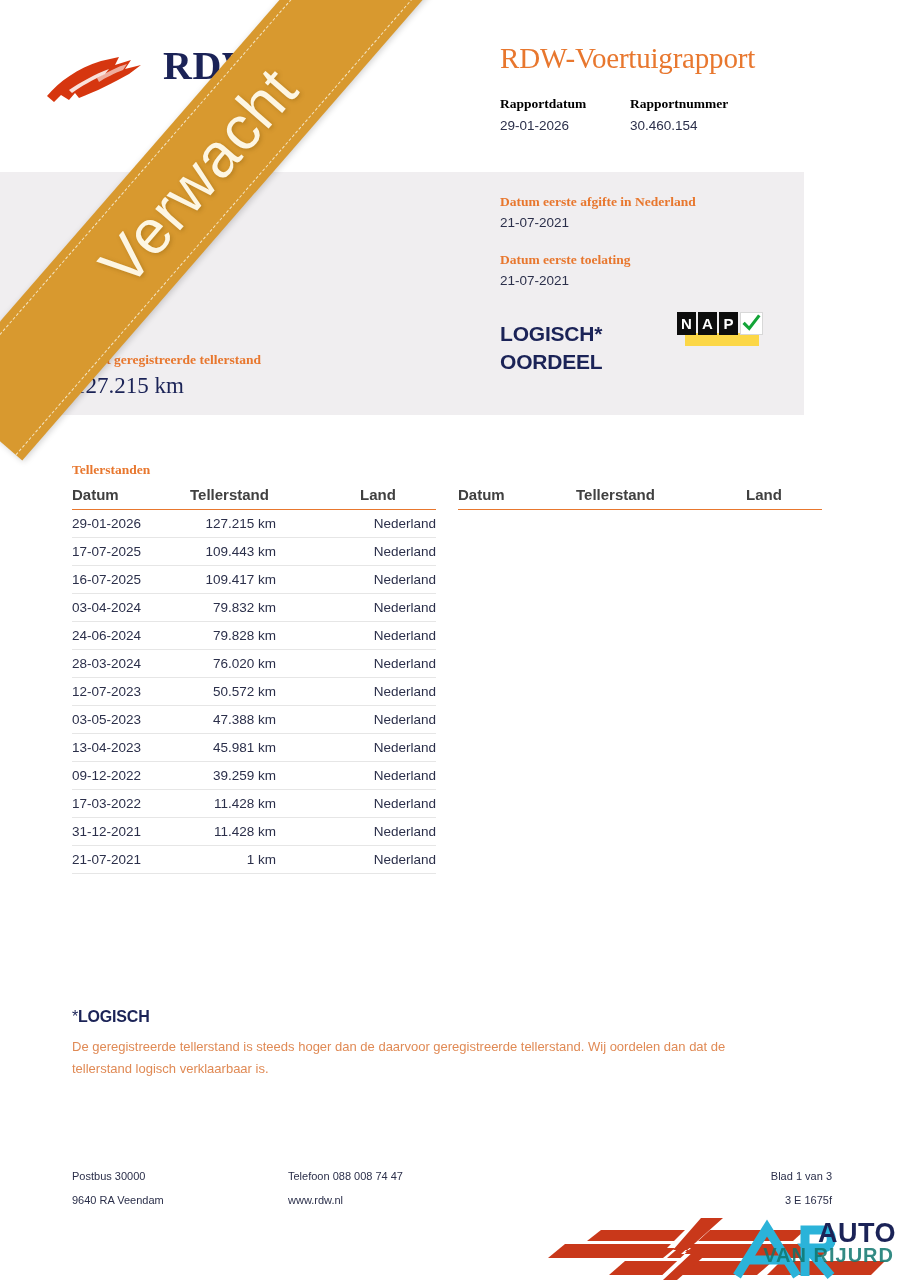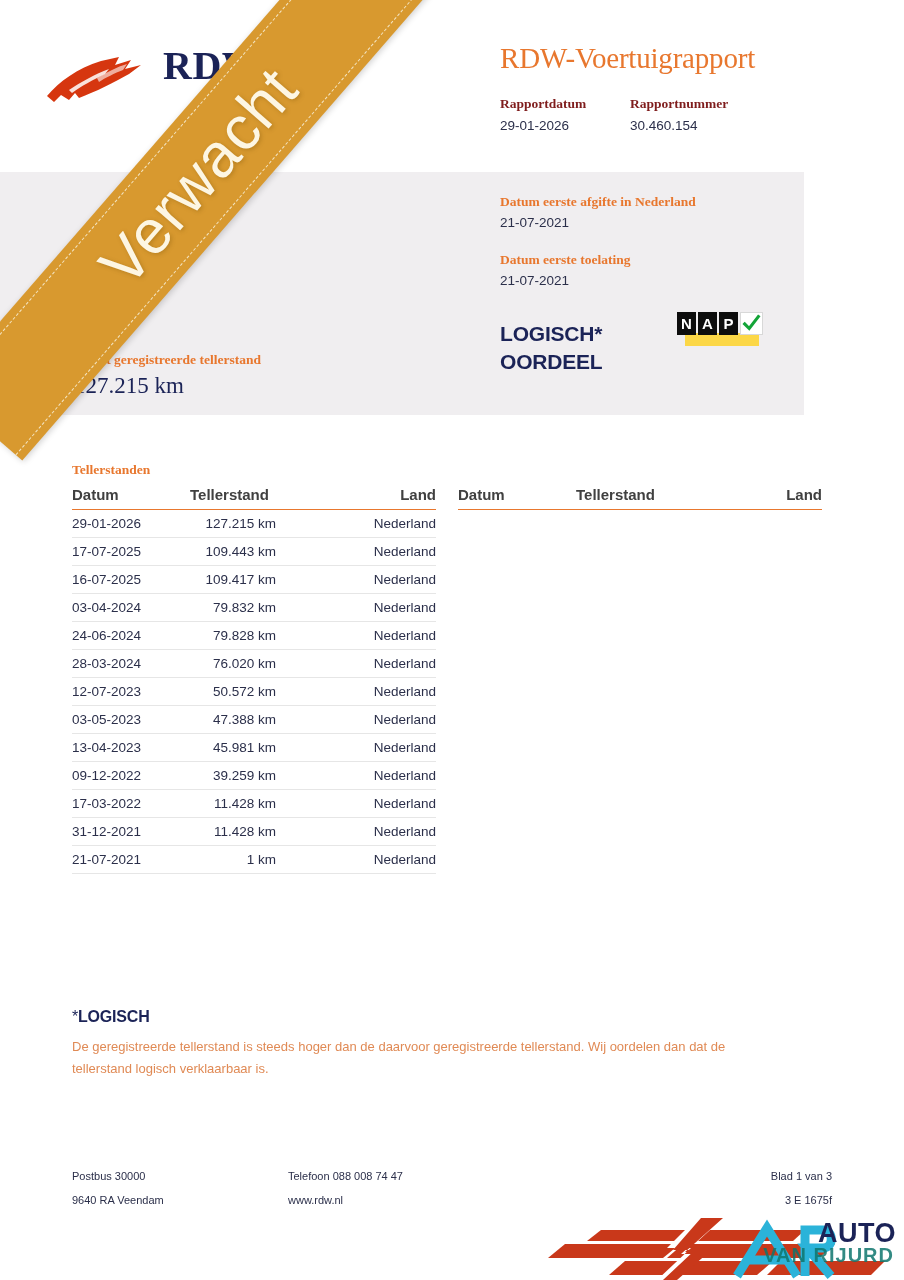--- a/index.html
+++ b/index.html
@@ -65,21 +65,21 @@
     left: 500px;
     top: 96px;
     display: flex;
     gap: 24px;
   }
   .meta-col { width: 106px; }
   .meta-label {
     font-family: "Liberation Serif", serif;
     font-weight: 700;
     font-size: 13.5px;
-    color: #7f1d1d;
+    color: #000000;
     white-space: nowrap;
     margin-bottom: 6px;
   }
   .meta-value {
     font-family: "Liberation Sans", sans-serif;
     font-size: 13.5px;
     color: #2b2f4a;
     white-space: nowrap;
   }
 
@@ -242,21 +242,21 @@
   table.odotable th {
     font-family: "Liberation Sans", sans-serif;
     font-size: 15px;
     font-weight: 700;
     color: #404040;
     padding: 0 0 6px 0;
     border-bottom: 1.5px solid #e8772e;
   }
   table.odotable th.c-date  { text-align: left;  width: 118px; }
   table.odotable th.c-odo   { text-align: left;  width: 130px; }
-  table.odotable th.c-land  { text-align: right; width: 116px; }
+  table.odotable th.c-land  { width: 116px; }
   table.odotable td {
     font-family: "Liberation Sans", sans-serif;
     font-size: 13.5px;
     color: #2b2f4a;
     padding: 6px 0;
     border-bottom: 1px solid #e6e6e6;
     white-space: nowrap;
   }
   table.odotable td.c-date { text-align: left; }
   table.odotable td.c-odo  { text-align: right; padding-right: 44px; }

